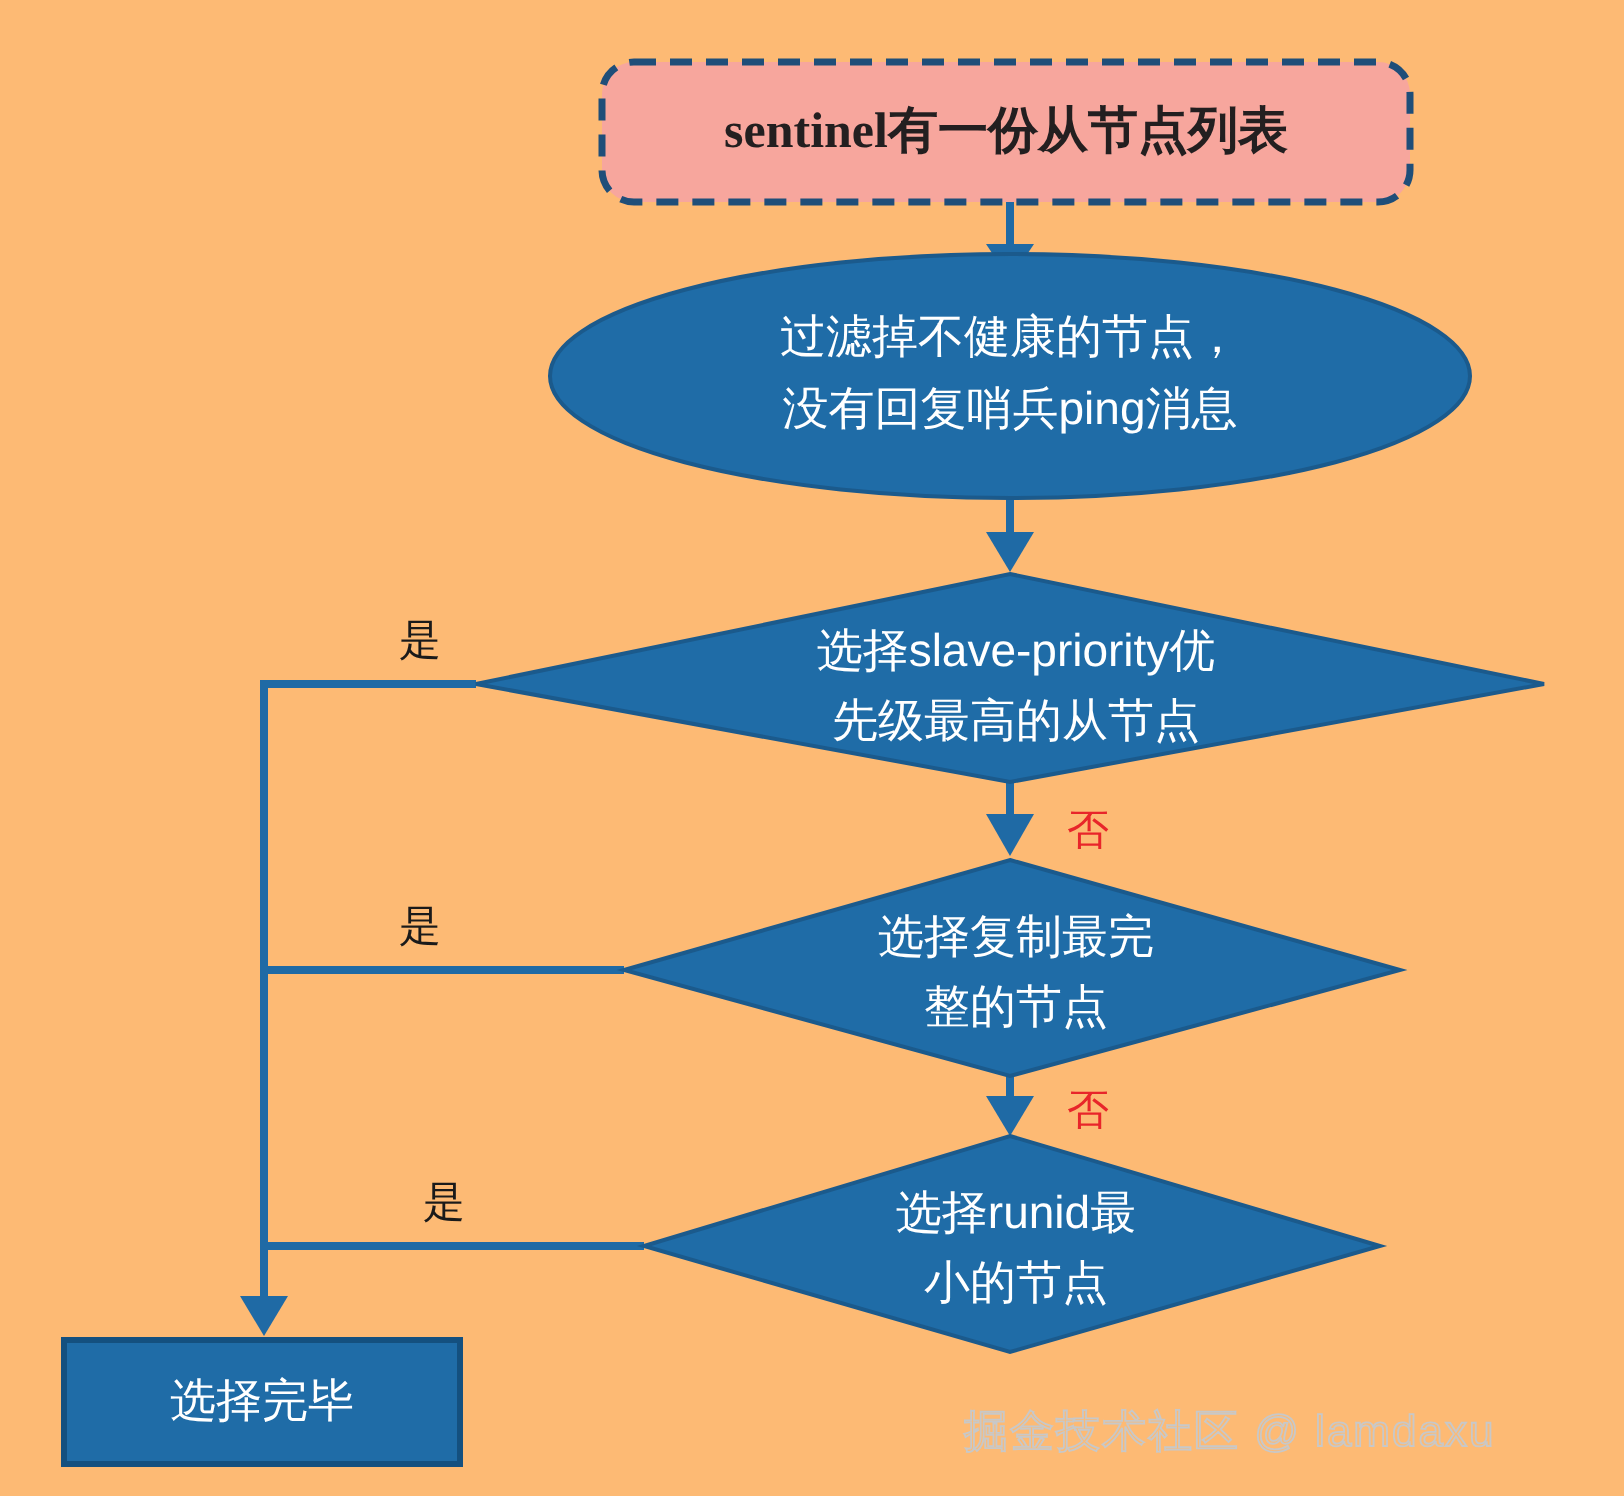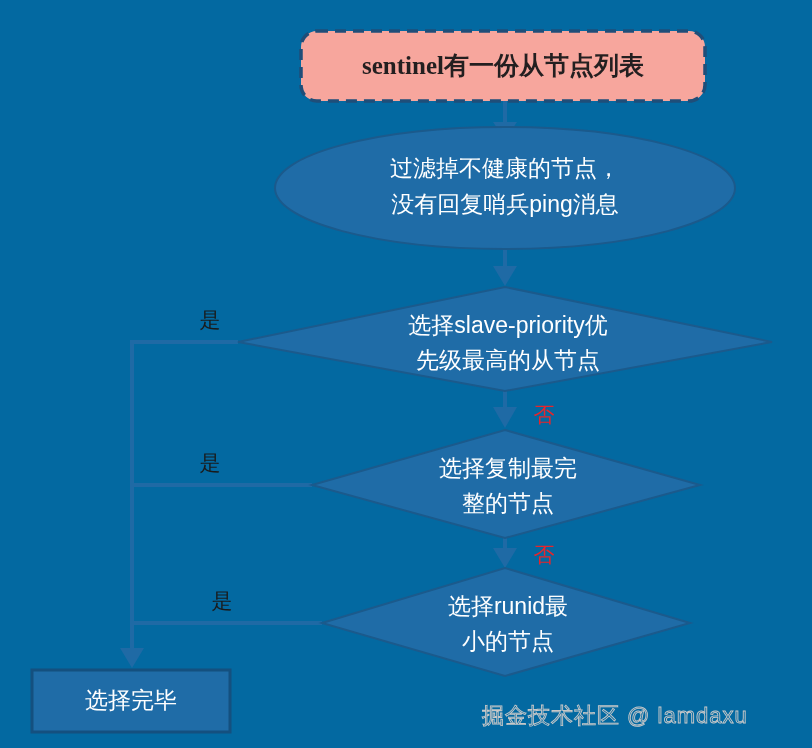--- a/index.html
+++ b/index.html
@@ -12,21 +12,21 @@
     width: 812px;
     height: 748px;
     font-family: "Liberation Sans", "DejaVu Sans", sans-serif;
     overflow: hidden;
     position: relative;
   }
   #flow-root {
     position: relative;
     width: 812px;
     height: 748px;
-    background: #0369a1;
+    background: #fdba74;
   }
   svg#flow-svg {
     position: absolute;
     left: 0;
     top: 0;
     width: 812px;
     height: 748px;
     display: block;
   }
   .node-label {

